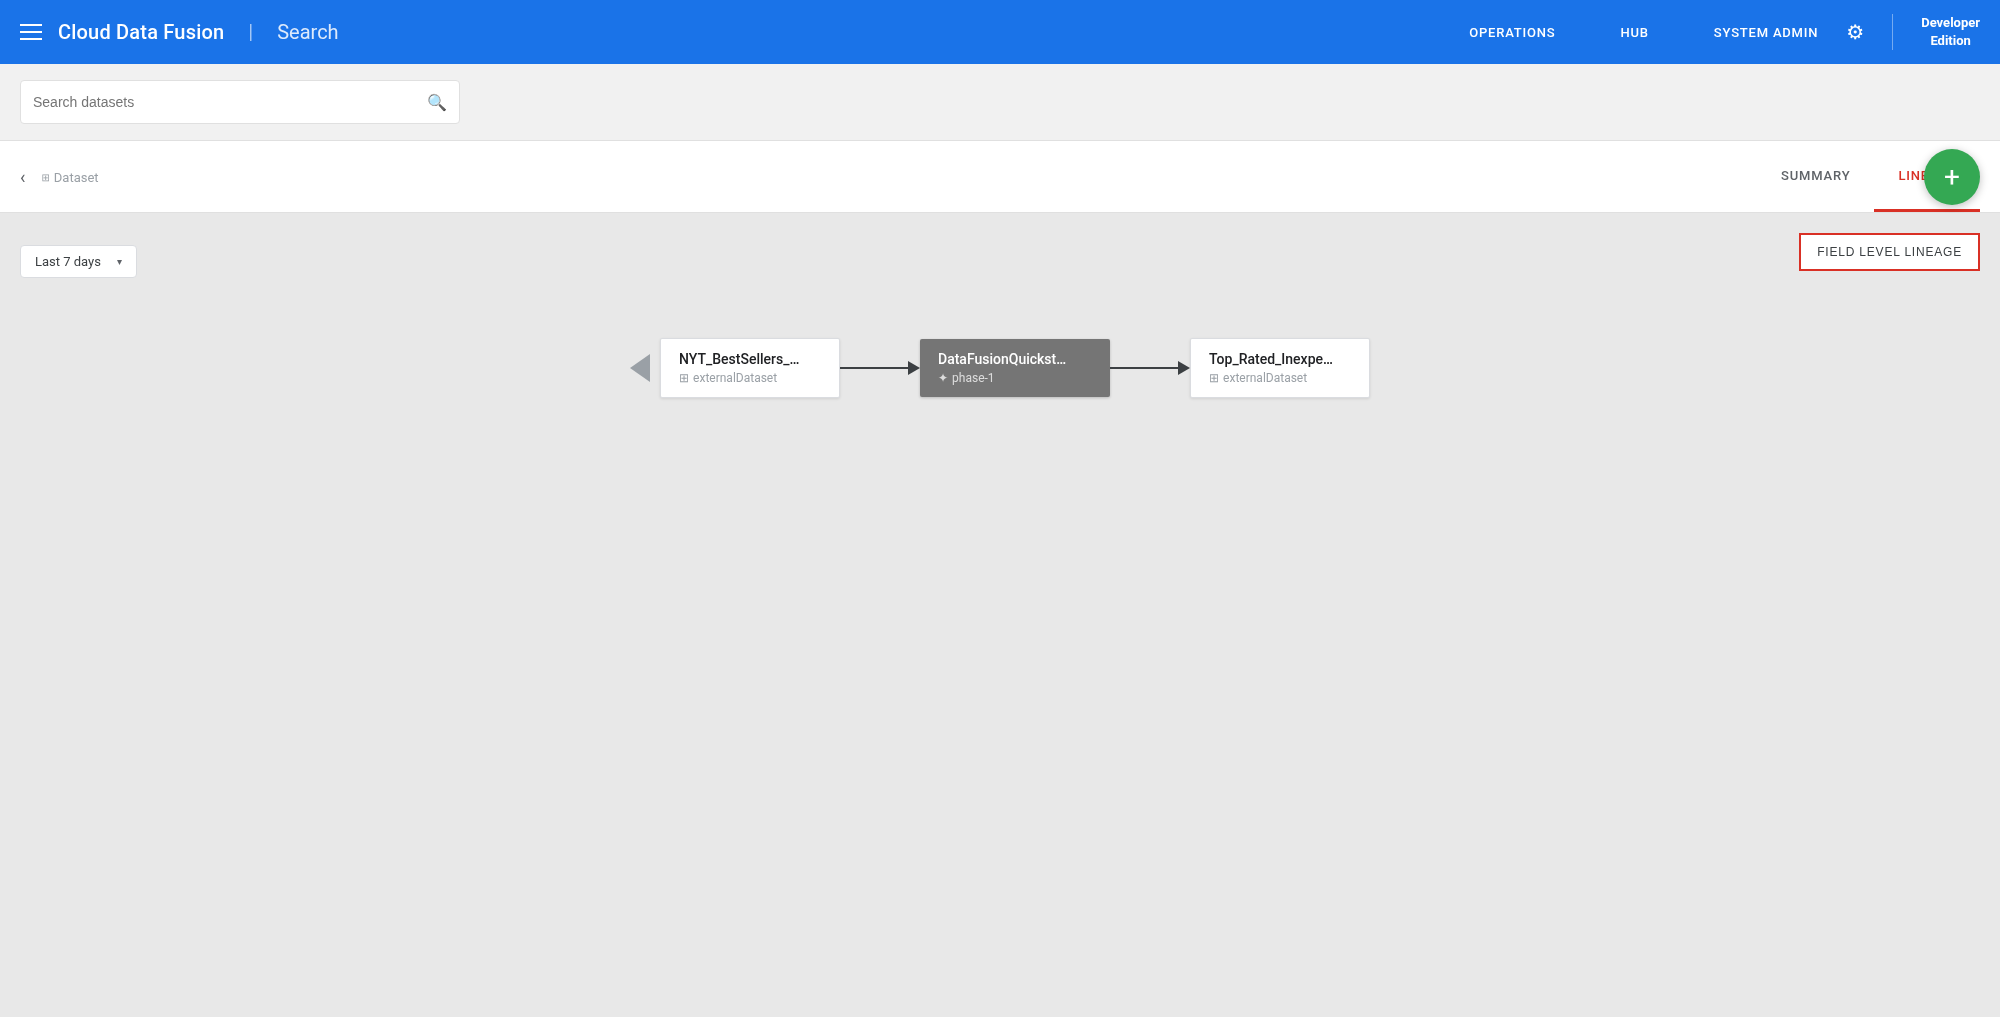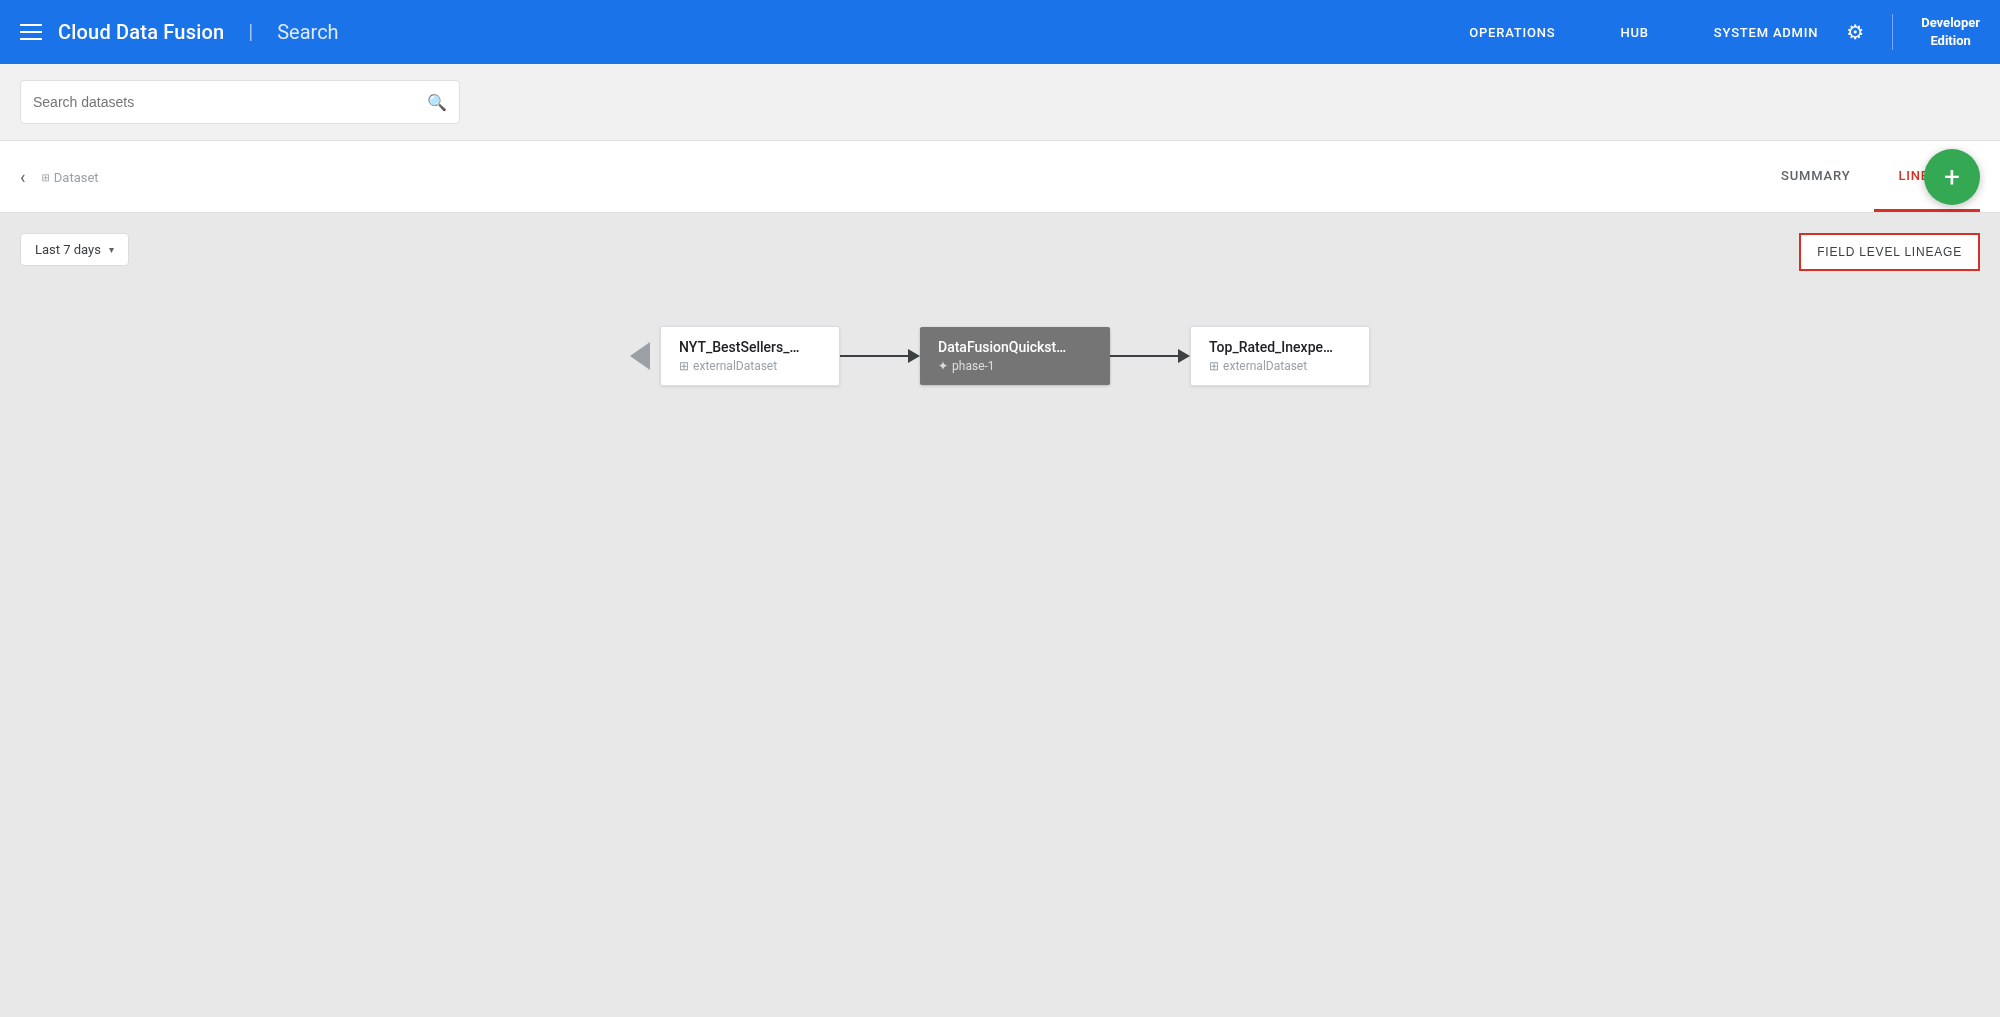--- a/index.html
+++ b/index.html
@@ -198,21 +198,22 @@
     .time-filter {
       display: inline-flex;
       align-items: center;
       background: white;
       border: 1px solid #dadce0;
       border-radius: 4px;
       padding: 8px 14px;
       font-size: 13px;
       color: #3c4043;
       cursor: pointer;
-      gap: 8px;
+      gap: 16px;
+      margin-top: 12px;
     }
     .time-filter-arrow {
       font-size: 10px;
       color: #5f6368;
     }
 
     
     .field-level-btn {
       position: absolute;
       right: 20px;

